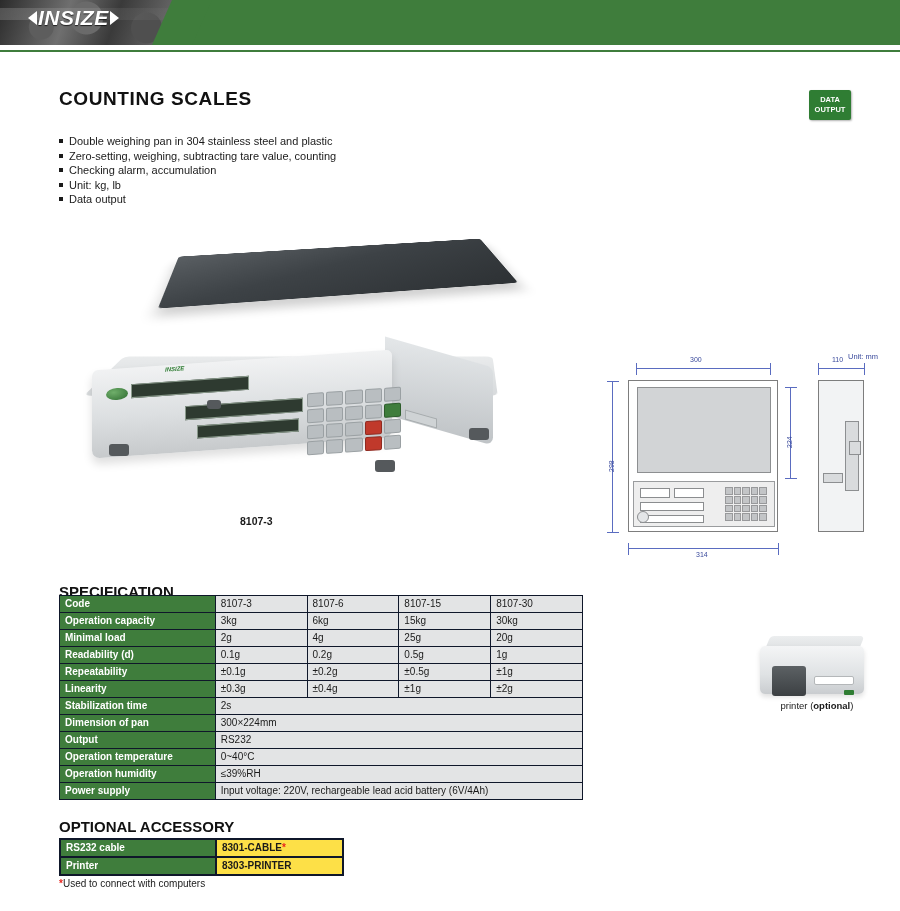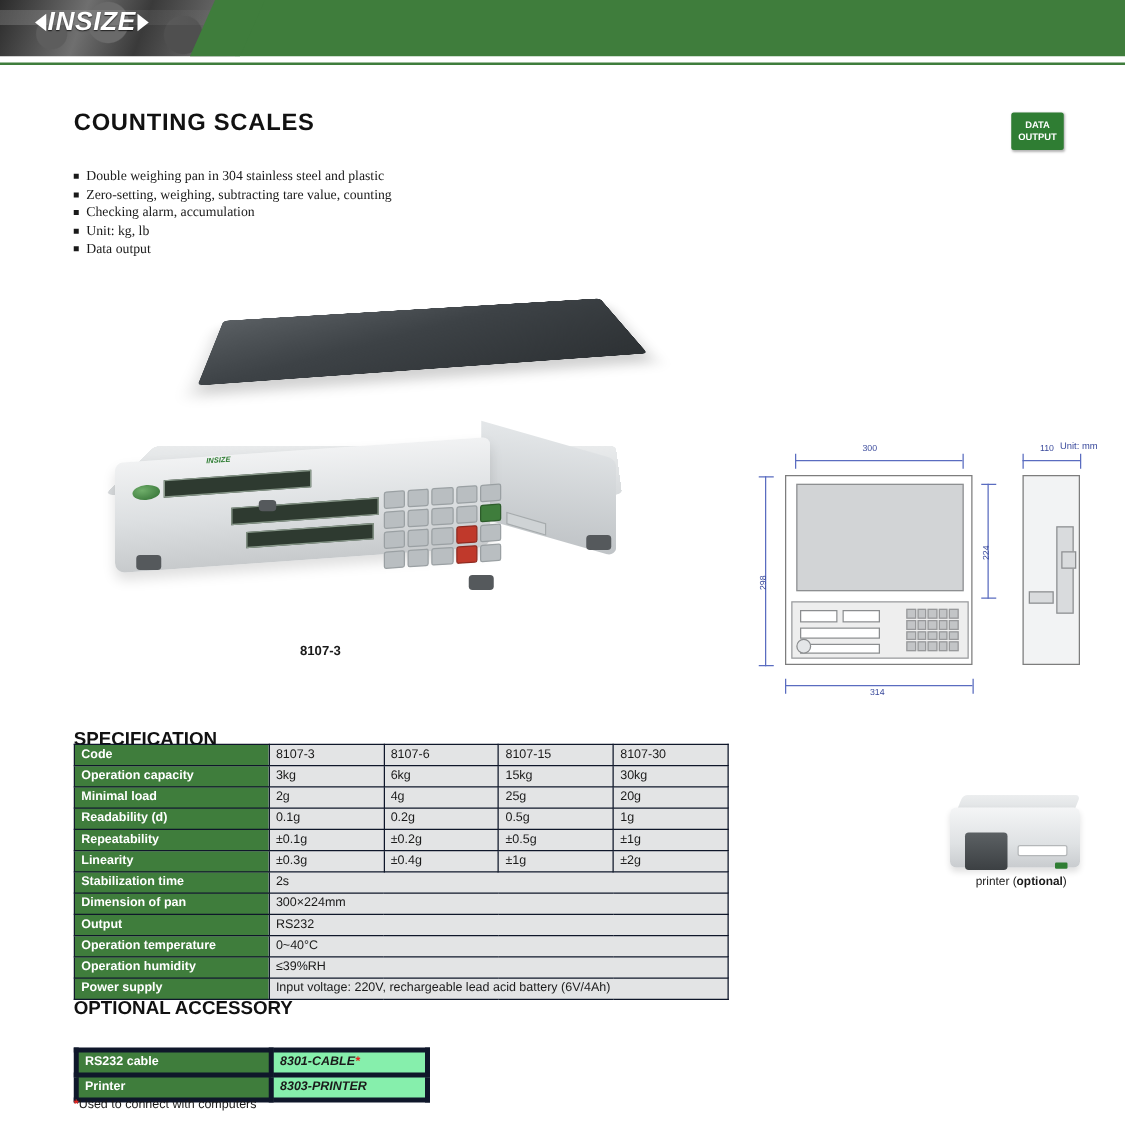--- a/index.html
+++ b/index.html
@@ -116,21 +116,20 @@
     position: absolute;
     left: 59px; top: 134px;
     width: 520px;
   }
   .feature {
     font-size: 11px;
     line-height: 14.5px;
     color: #1a1a1a;
     padding-left: 10px;
     position: relative;
-    font-family: Liberation Serif, serif;
   }
   .feature:before {
     content: "";
     position: absolute;
     left: 0; top: 5px;
     width: 4px; height: 4px;
     background: #1a1a1a;
   }
 
   
@@ -425,35 +424,34 @@
     width: 92px;
   }
   .spec-table td.val.wide { width: auto; }
 
   .acc-table {
     position: absolute;
     left: 59px; top: 838px;
     width: 285px;
   }
   .acc-table td {
-    border: 4px solid #0f172a;
+    border: 2px solid #0f172a;
     padding: 2px 5px;
     height: 16px;
     line-height: 12px;
   }
   .acc-table td.lbl {
     background: #3f7d3c;
     color: #ffffff;
     font-weight: bold;
     width: 156px;
   }
   .acc-table td.val {
-    background: #86efac;
-    font-weight: bold;
-    font-style: italic;
+    background: #fde047;
+    font-weight: bold;
   }
   .star { color: #e8251f; font-weight: bold; }
   .footnote {
     position: absolute;
     left: 59px; top: 878px;
     font-size: 10px;
   }
 </style>
 </head>
 <body>
@@ -669,21 +667,21 @@
     <td class="lbl">Operation humidity</td>
     <td class="val wide" colspan="4">≤39%RH</td>
   </tr>
   <tr>
     <td class="lbl">Power supply</td>
     <td class="val wide" colspan="4">Input voltage: 220V, rechargeable lead acid battery (6V/4Ah)</td>
   </tr>
 </tbody>
   </table>
 
-<div class="sec-title" style="left:59px; top:798px;">OPTIONAL ACCESSORY</div>
+<div class="sec-title" style="left:59px; top:818px;">OPTIONAL ACCESSORY</div>
 <table class="acc-table">
   <tbody>
       <tr>
     <td class="lbl">RS232 cable</td>
     <td class="val"><span>8301-CABLE</span><span class="star">*</span></td>
   </tr>
   <tr>
     <td class="lbl">Printer</td>
     <td class="val"><span>8303-PRINTER</span></td>
   </tr>

